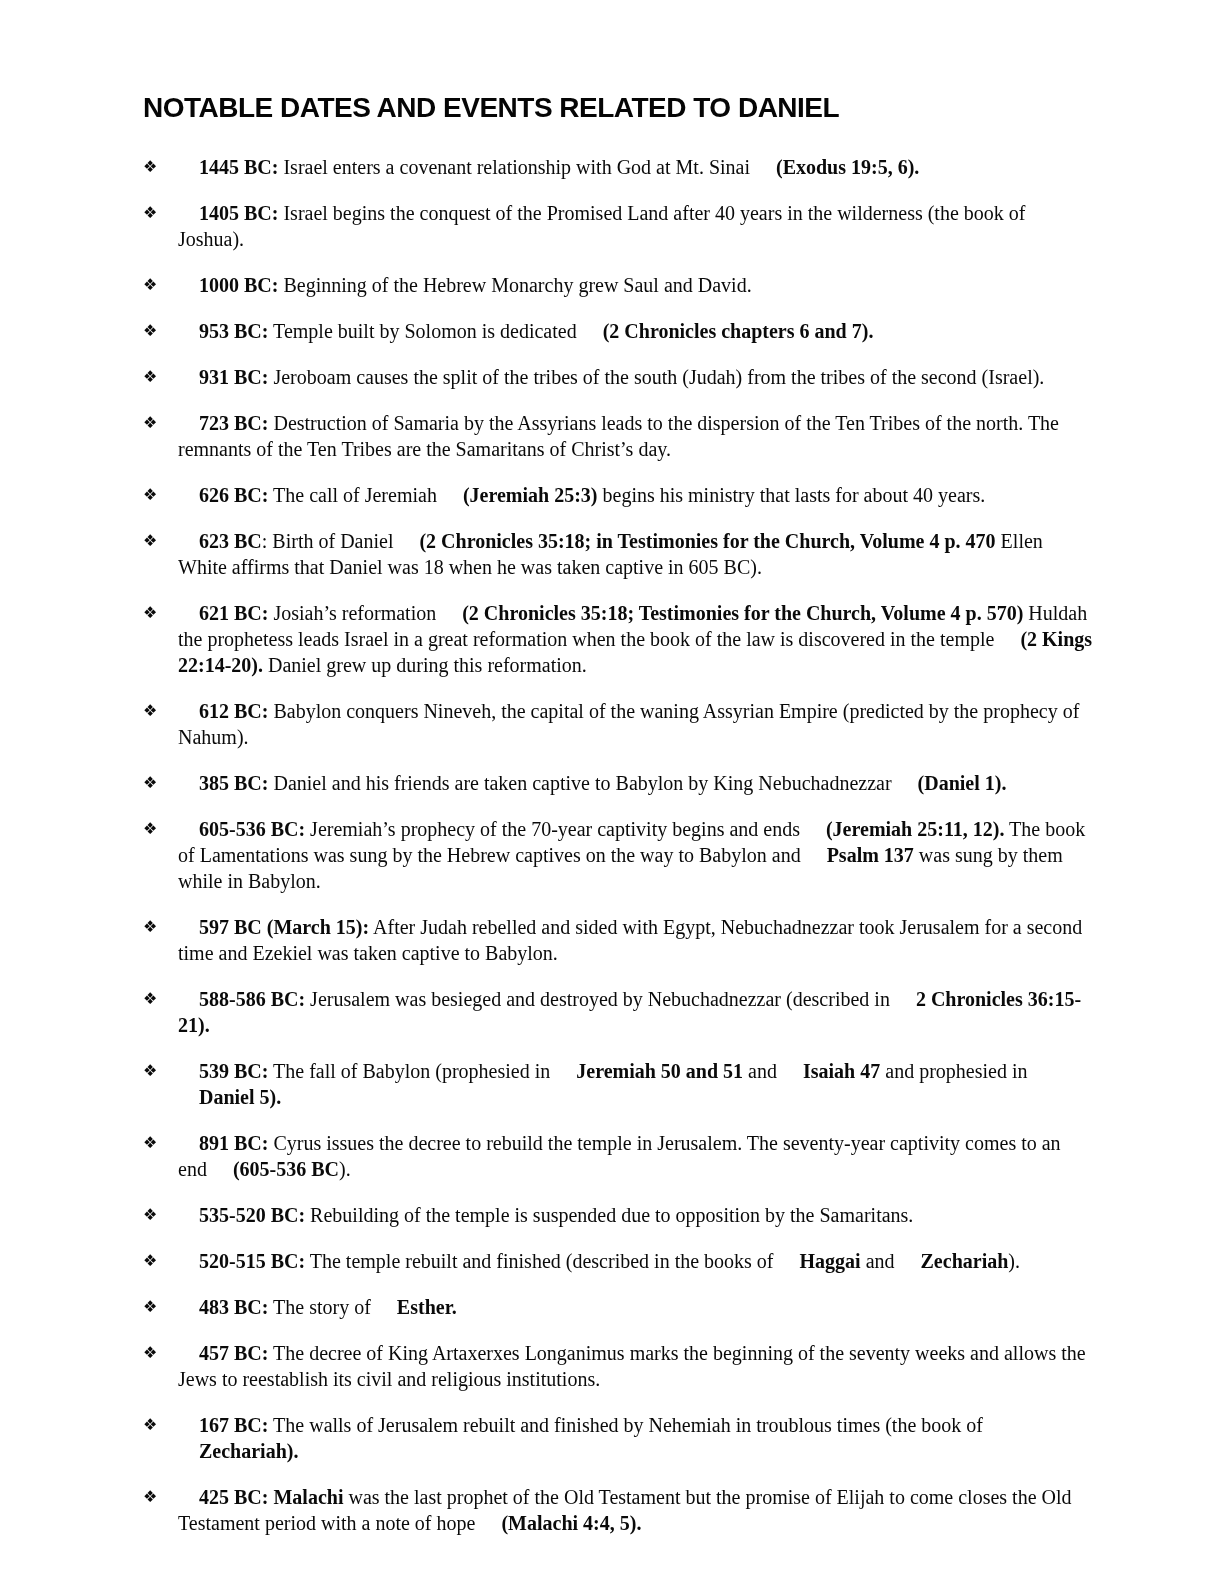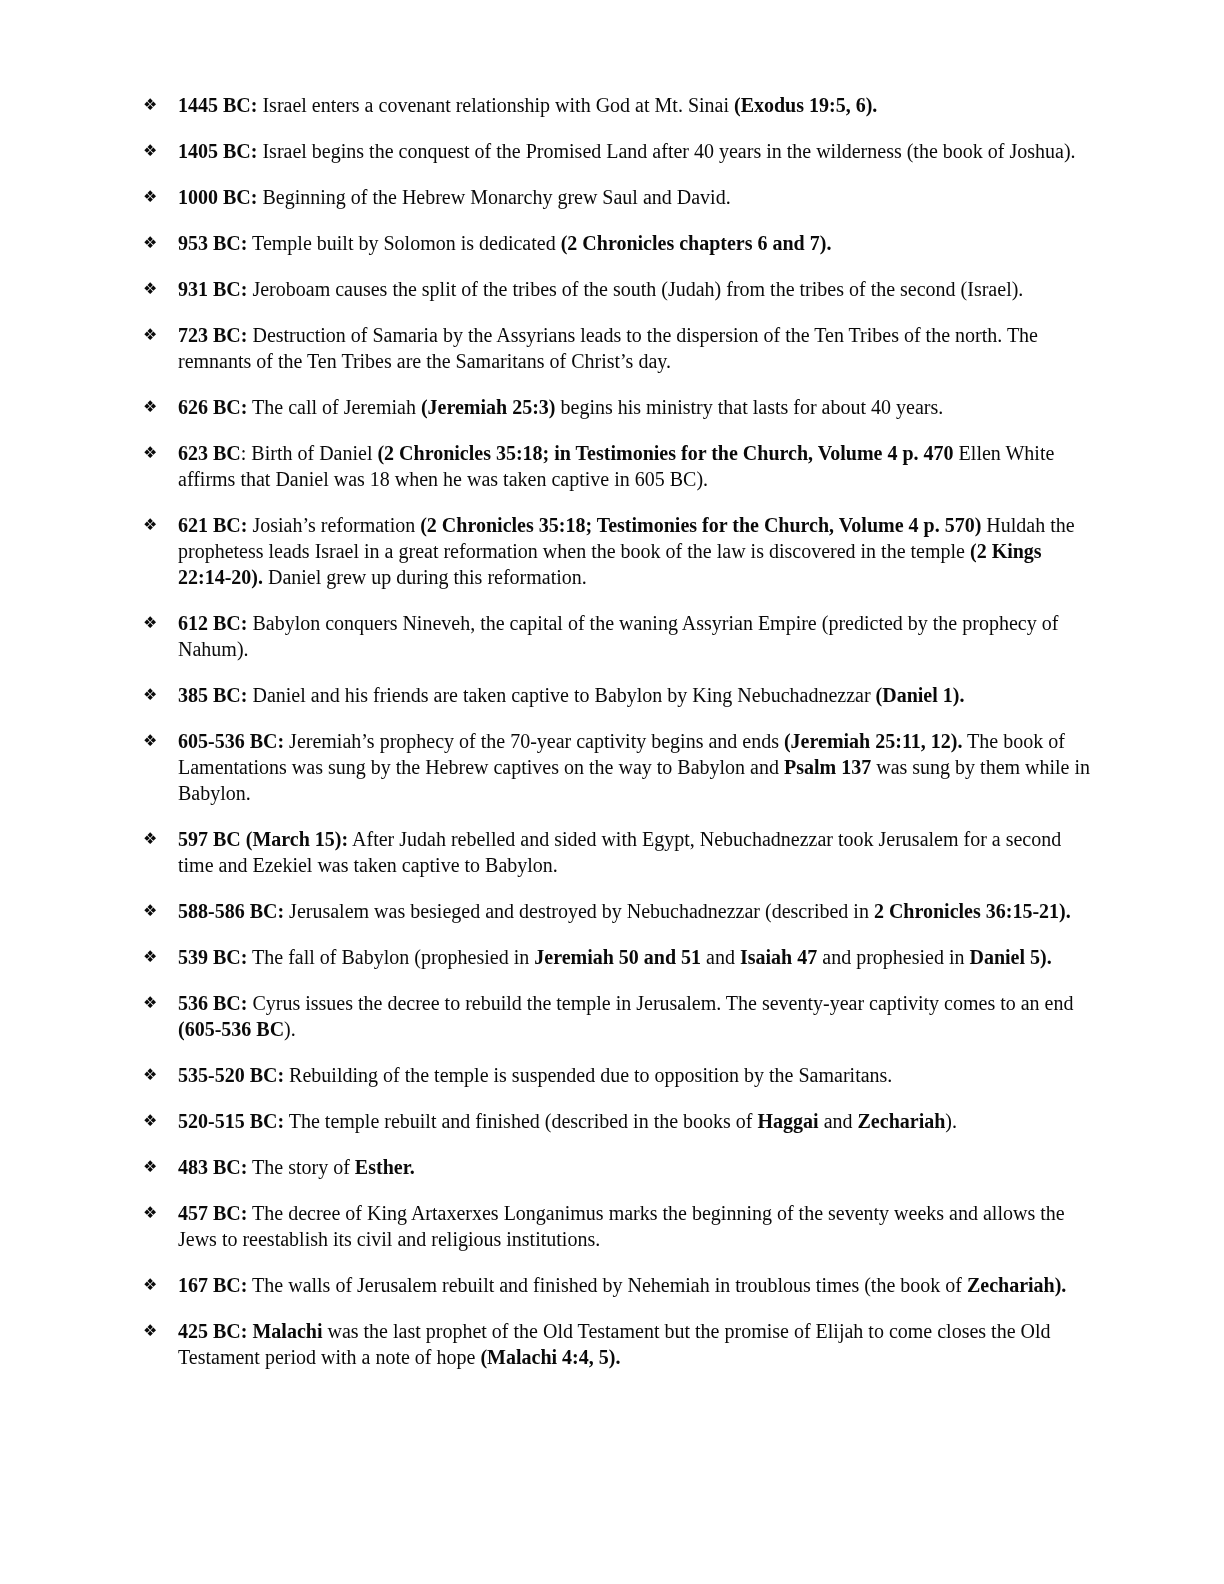--- a/index.html
+++ b/index.html
@@ -43,26 +43,28 @@
     font-size: 16px;
     line-height: 26px;
     color: #0a0a0a;
     font-family: "DejaVu Sans", sans-serif;
   }
   .event-text {
     flex: 1 1 auto;
   }
   .event-text .b {
     font-weight: bold;
+    margin-left: 21px;
   }
 </style>
 </head>
 <body>
 
 <div class="page">
+  <h1 class="doc-title">NOTABLE DATES AND EVENTS RELATED TO DANIEL</h1>
 
   <div class="event-list">
   <div class="event-item">
     <span class="bullet">❖</span>
     <span class="event-text"><span class="b">1445 BC:</span><span> Israel enters a covenant relationship with God at Mt. Sinai </span><span class="b">(Exodus 19:5, 6).</span></span>
   </div>
 
   <div class="event-item">
     <span class="bullet">❖</span>
     <span class="event-text"><span class="b">1405 BC:</span><span> Israel begins the conquest of the Promised Land after 40 years in the wilderness (the book of Joshua).</span></span>
@@ -128,21 +130,21 @@
     <span class="event-text"><span class="b">588-586 BC:</span><span> Jerusalem was besieged and destroyed by Nebuchadnezzar (described in </span><span class="b">2 Chronicles 36:15-21).</span></span>
   </div>
 
   <div class="event-item">
     <span class="bullet">❖</span>
     <span class="event-text"><span class="b">539 BC:</span><span> The fall of Babylon (prophesied in </span><span class="b">Jeremiah 50 and 51</span><span> and </span><span class="b">Isaiah 47</span><span> and prophesied in </span><span class="b">Daniel 5).</span></span>
   </div>
 
   <div class="event-item">
     <span class="bullet">❖</span>
-    <span class="event-text"><span class="b">536 BC:</span><span> Cyrus issues the decree to rebuild the temple in Jerusalem. The seventy-year captivity comes to an end </span><span class="b">(605-536 BC</span><span>).</span></span>
+    <span class="event-text"><span class="b">891 BC:</span><span> Cyrus issues the decree to rebuild the temple in Jerusalem. The seventy-year captivity comes to an end </span><span class="b">(605-536 BC</span><span>).</span></span>
   </div>
 
   <div class="event-item">
     <span class="bullet">❖</span>
     <span class="event-text"><span class="b">535-520 BC:</span><span> Rebuilding of the temple is suspended due to opposition by the Samaritans.</span></span>
   </div>
 
   <div class="event-item">
     <span class="bullet">❖</span>
     <span class="event-text"><span class="b">520-515 BC:</span><span> The temple rebuilt and finished (described in the books of </span><span class="b">Haggai</span><span> and </span><span class="b">Zechariah</span><span>).</span></span>

